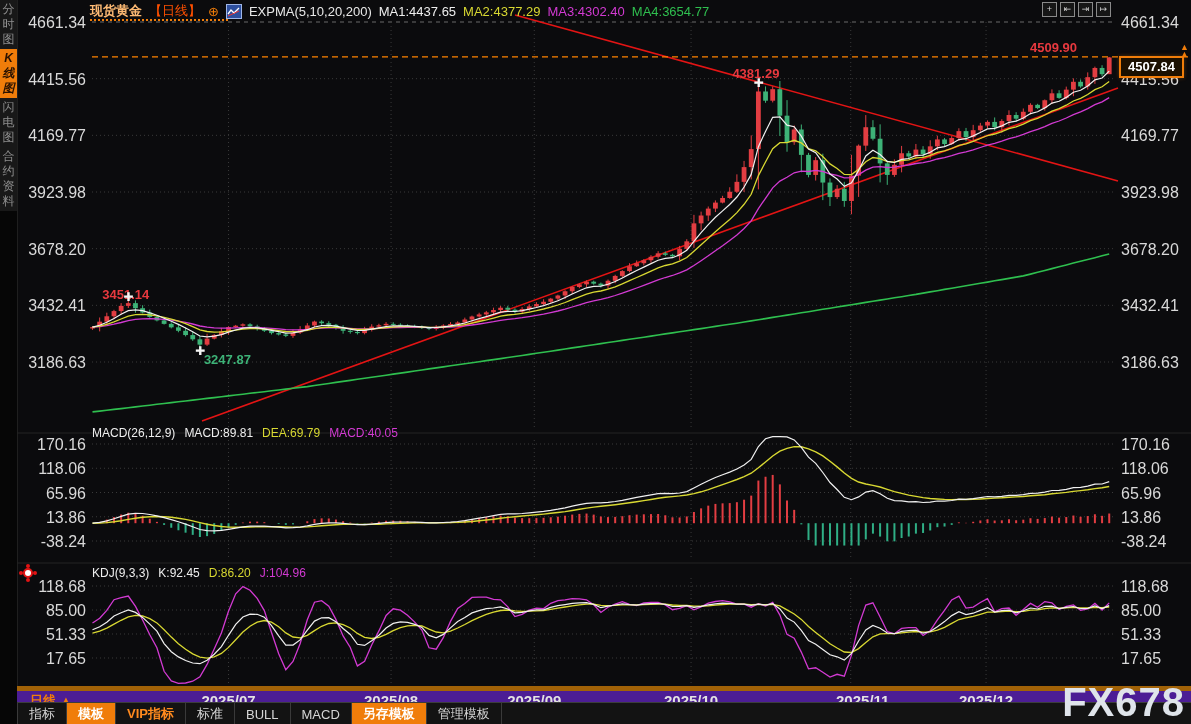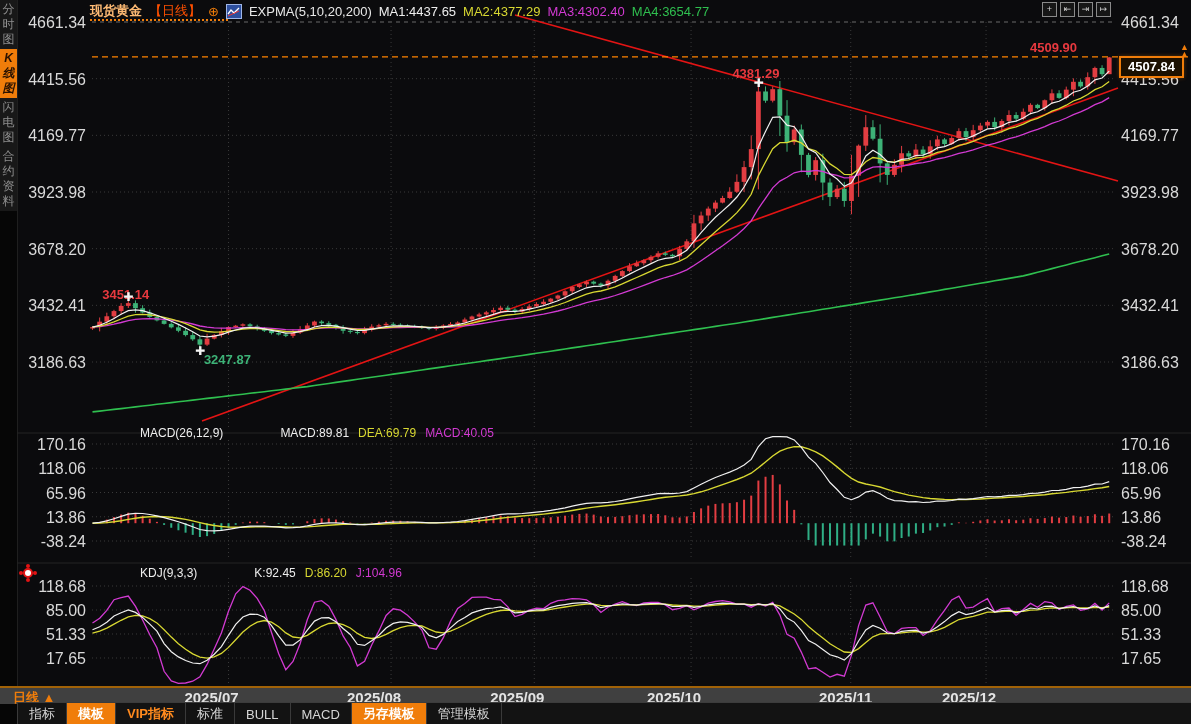--- a/index.html
+++ b/index.html
@@ -23,33 +23,33 @@
   
   #tool-icons{position:absolute;right:80px;top:2px;display:flex;gap:3px;z-index:30;}
   .tool-btn{width:13px;height:13px;border:1px solid #8a8a8a;color:#cfcfcf;font-size:9px;line-height:12px;
     text-align:center;background:#161616;cursor:pointer;}
   
   .axlab{position:absolute;color:#d9d9d9;font-size:16px;white-space:nowrap;z-index:20;}
   .axlab.left{width:66px;text-align:right;left:20px;}
   .axlab.right{left:1121px;text-align:left;}
   
   .panel-header{position:absolute;left:92px;display:flex;gap:9px;font-size:12px;z-index:30;white-space:nowrap;}
-  .ph-w{color:#eeeeee;margin-left:48px;} .ph-y{color:#d8d832;} .ph-m{color:#d23ad2;}
+  .ph-w{color:#eeeeee;} .ph-y{color:#d8d832;} .ph-m{color:#d23ad2;}
   #kdj-alarm{position:absolute;left:23px;top:568px;width:6px;height:6px;background:#fff;border:2px solid #e31414;border-radius:50%;
     box-shadow:0 -7px 0 -3px #e31414,0 7px 0 -3px #e31414,-7px 0 0 -3px #e31414,7px 0 0 -3px #e31414;z-index:25;}
   
   #chart-svg{position:absolute;left:0;top:0;z-index:10;}
   
   .price-note{position:absolute;font-size:13px;font-weight:bold;z-index:26;white-space:nowrap;}
   .cross-marker{position:absolute;color:#f5f5f5;font-size:12px;font-weight:bold;z-index:26;line-height:10px;}
   #cur-price-box{position:absolute;left:1119px;top:56px;border:2px solid #f07d0a;background:#1c1000;color:#fff;
     font-size:13px;font-weight:bold;padding:1px 7px 2px 7px;z-index:31;box-shadow:0 0 4px #f07d0a55;}
   #cur-price-arrow{position:absolute;left:1180px;top:44px;color:#f07d0a;font-size:9px;line-height:7px;z-index:31;text-align:center;}
   
-  #xaxis-row{position:absolute;left:0;right:0;top:686px;height:16px;background:#404040;border-top:2px solid #a16207;z-index:30;}
+  #xaxis-row{position:absolute;left:17px;right:0;top:686px;height:16px;background:#4c1d95;border-top:5px solid #a16207;z-index:30;}
   #period-chip{position:absolute;left:13px;top:1px;color:#f07d0a;font-weight:bold;font-size:13px;}
   .xdate{position:absolute;top:1px;color:#e3e3e3;font-weight:bold;font-size:15px;transform:translateX(-50%);}
   #tab-row{position:absolute;left:17px;right:0;top:702px;height:22px;background:#131313;border-top:1px solid #3c3c3c;
     display:flex;align-items:stretch;z-index:30;}
   .btab{display:flex;align-items:center;padding:0 11px;font-size:13px;color:#d6d6d6;border-right:1px solid #3a3a3a;cursor:pointer;}
   .btab:first-child{border-left:1px solid #3a3a3a;}
   .btab.selected{background:#f07d0a;color:#fff;font-weight:bold;}
   .btab.accent{color:#ff8a1e;font-weight:bold;}
   #watermark{position:absolute;right:6px;bottom:0px;font-size:40px;font-weight:bold;color:#dfe4ea;z-index:40;
     letter-spacing:1px;line-height:44px;}
@@ -600,20 +600,21 @@
       <div class="btab ">指标</div>
       <div class="btab selected">模板</div>
       <div class="btab accent">VIP指标</div>
       <div class="btab ">标准</div>
       <div class="btab ">BULL</div>
       <div class="btab ">MACD</div>
       <div class="btab selected">另存模板</div>
       <div class="btab ">管理模板</div>
     </div>
 
+  <div id="watermark">FX678</div>
 <div class="price-note" style="color: rgb(232, 57, 63); left: 102.3px; top: 287px;">3451.14</div>
     <div class="cross-marker" style="left: 123.3px; top: 292.016px;">✚</div>
     <div class="price-note" style="color: rgb(61, 178, 119); left: 203.9px; top: 351.881px;">3247.87</div>
     <div class="cross-marker" style="left: 194.9px; top: 345.881px;">✚</div>
     <div class="price-note" style="color: rgb(232, 57, 63); left: 732.38px; top: 65.5666px;">4381.29</div>
     <div class="cross-marker" style="left: 753.38px; top: 77.5666px;">✚</div>
     <div class="price-note" style="color: rgb(232, 57, 63); left: 1030px; top: 39.9151px;">4509.90</div>
     <div class="axlab left" style="top: 14px;">4661.34</div>
     <div class="axlab right" style="top: 14px;">4661.34</div>
     <div class="axlab left" style="top: 70.6656px;">4415.56</div>

